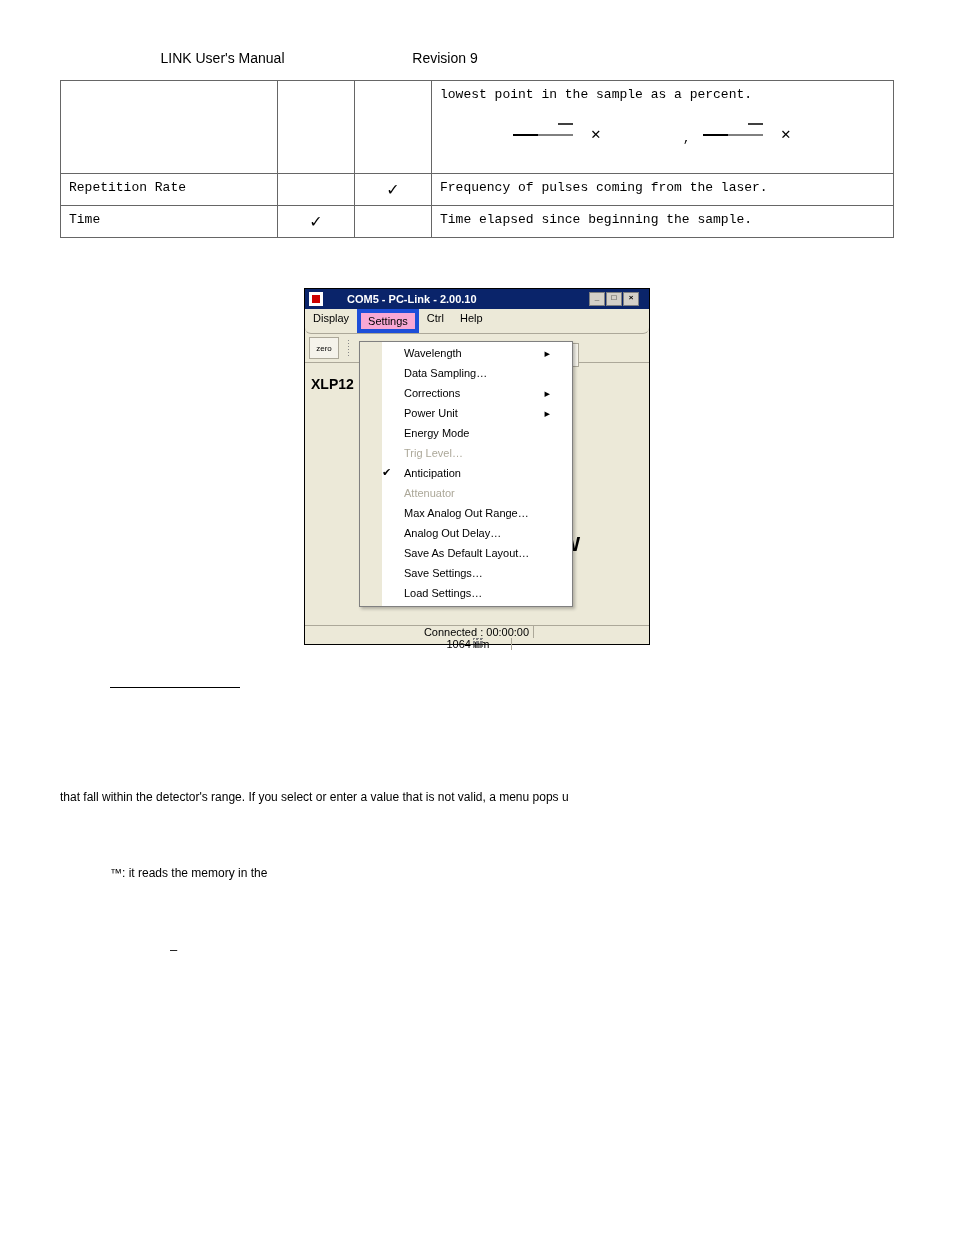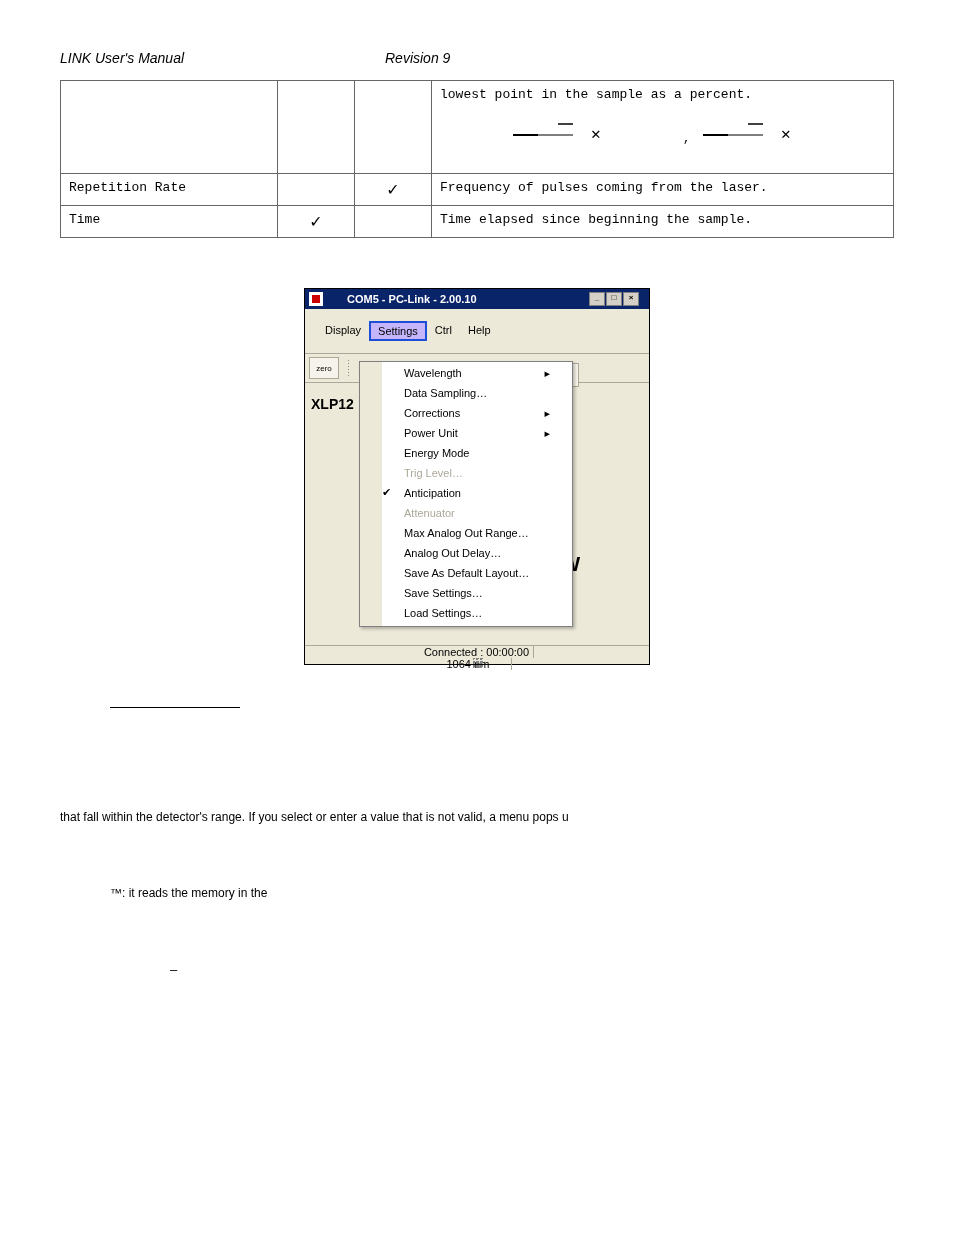--- a/index.html
+++ b/index.html
@@ -10,23 +10,23 @@
     font-size: 13px;
     color: #000;
     width: 954px;
   }
   .page {
     padding: 50px 60px 40px 60px;
     box-sizing: border-box;
   }
   .header-row {
     display: flex;
-    font-style: italic;
     font-size: 14px;
     margin-bottom: 14px;
+    text-align: center;
   }
   .header-left { flex: 0 0 325px; }
   .header-mid { flex: 0 0 120px; }
   
   table.def-table {
     border-collapse: collapse;
     width: 100%;
     table-layout: fixed;
   }
   table.def-table td {
@@ -87,29 +87,30 @@
     font-size: 8px;
     line-height: 10px;
     text-align: center;
     color:#000;
   }
 
   .menubar {
     display:flex;
     background:#ece9d8;
     border-bottom:1px solid #aca899;
-    padding:12px;
+    padding:0;
+    border-radius:6px;
   }
   .menubar .menu {
     padding:3px 8px;
     cursor:pointer;
   }
   .menubar .menu.active{
-    background:#c4b5fd;
-    border:2px solid #1d4ed8;
+    background:#f9a8d4;
+    border:4px solid #1d4ed8;
     padding:2px 7px;
   }
 
   .toolbar-row{
     display:flex; align-items:center;
     padding:3px 4px;
     border-bottom:1px solid #aca899;
   }
   .tbtn {
     width:28px;height:20px;border:1px solid #aca899;background:#f5f3eb;

